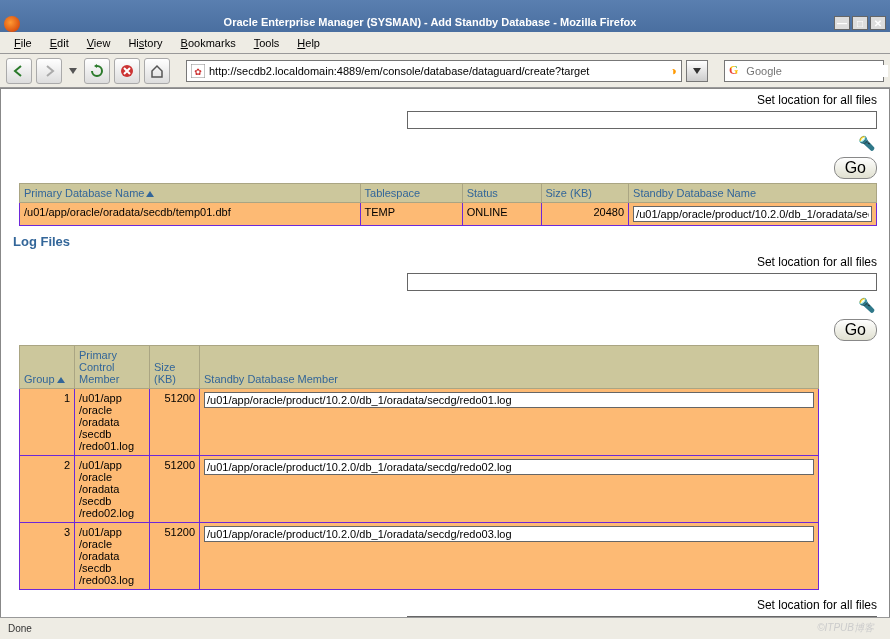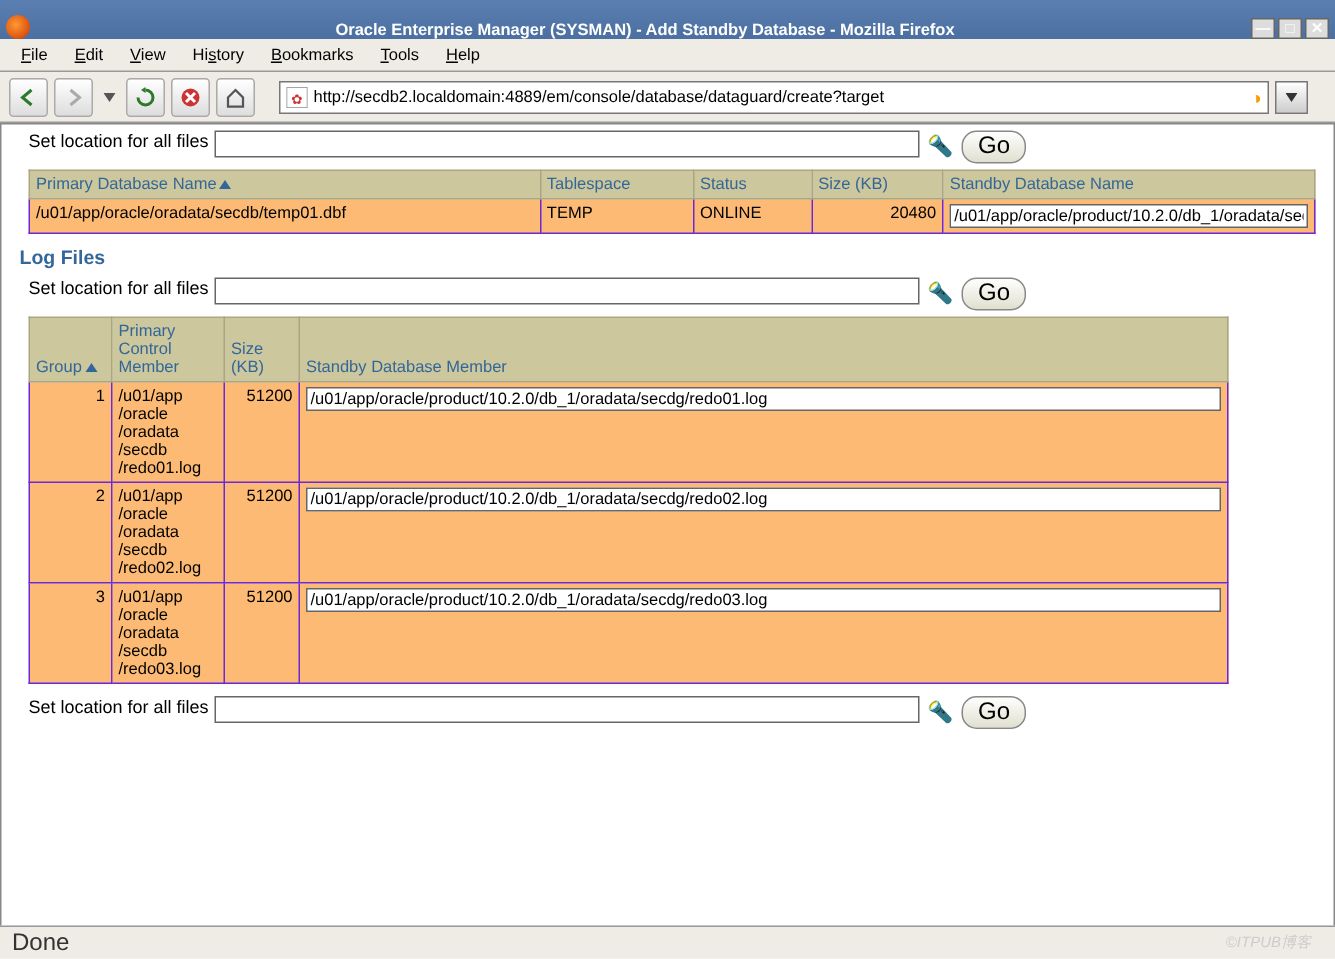--- a/index.html
+++ b/index.html
@@ -1,17 +1,17 @@
 <!DOCTYPE html>
 <html><head>
 <meta charset="utf-8">
 <style>
 * { box-sizing: border-box; margin: 0; padding: 0; }
 body { font-family: "Lucida Grande", Arial, sans-serif; font-size: 11px; background: #e8e8e0; width: 890px; height: 639px; overflow: hidden; position: relative; }
-.titlebar { background: linear-gradient(to bottom, #5a7fb0, #4a6fa0); height: 26px; display: flex; align-items: flex-end; color: #fff; font-weight: bold; padding: 0 4px; }
+.titlebar { background: linear-gradient(to bottom, #5a7fb0, #4a6fa0); height: 14px; display: flex; align-items: flex-start; color: #fff; font-weight: bold; padding: 16px 4px; }
 .titlebar .ff-icon { width: 16px; height: 16px; background: radial-gradient(circle at 40% 40%, #ff9933, #cc3300); border-radius: 50%; margin-right: 6px; }
 .titlebar .title { flex: 1; text-align: center; font-size: 11px; }
 .titlebar .win-btns { display: flex; gap: 2px; }
 .titlebar .win-btn { width: 16px; height: 14px; background: #ddd; border: 1px solid #666; display: flex; align-items: center; justify-content: center; font-size: 10px; font-weight: bold; cursor: pointer; }
 .menubar { background: #eeece4; height: 22px; display: flex; align-items: center; padding: 0 6px; gap: 2px; border-bottom: 1px solid #999; }
 .menubar .menu-item { padding: 2px 8px; cursor: pointer; }
 .menubar .menu-item u { text-decoration: underline; }
 .toolbar { background: #eeece4; height: 34px; display: flex; align-items: center; padding: 0 6px; gap: 4px; border-bottom: 1px solid #999; }
 .tb-btn { width: 26px; height: 26px; border: 1px solid #aaa; border-radius: 3px; background: linear-gradient(to bottom,#fff,#ddd); display:flex; align-items:center; justify-content:center; cursor:pointer; color:#444; }
 .tb-btn.disabled { color:#aaa; }
@@ -19,33 +19,33 @@
 .urlbox { flex:1; display:flex; align-items:center; border:1px solid #777; background:#fff; height:22px; padding:0 4px; gap:4px; }
 .urlbox input { flex:1; border:none; outline:none; font-size:11px; }
 .dropdown-btn { width:22px; height:22px; border:1px solid #777; background:linear-gradient(to bottom,#fff,#ccc); display:flex;align-items:center;justify-content:center;cursor:pointer;}
 .searchbox { width:160px; display:flex;align-items:center; border:1px solid #777; background:#fff; height:22px; padding:0 4px; gap:4px;}
 .searchbox input { flex:1; border:none; outline:none; font-size:11px; color:#999; }
 .g-icon { width:14px; height:14px; display:flex; align-items:center; justify-content:center; font-weight:bold; font-size:12px; }
 .g-icon::before { content:"G"; background: linear-gradient(45deg,#4285f4 25%,#ea4335 25%,#ea4335 50%,#fbbc05 50%,#fbbc05 75%,#34a853 75%); -webkit-background-clip:text; background-clip:text; color:transparent; font-family:serif; }
 .content-wrap { height:537px; overflow-y:scroll; overflow-x:hidden; background:#fff; border:1px solid #888; margin:0; }
 .content { padding:4px 12px 40px 18px; }
 h2.section { color:#336699; font-size:13px; font-weight:bold; margin:6px 0 6px -6px; }
-.loc-row { display:flex; align-items:flex-start; gap:4px; margin-bottom:4px; font-size:12px; flex-wrap:nowrap; }
+.loc-row { display:flex; align-items:flex-end; gap:4px; margin-bottom:4px; font-size:12px; flex-wrap:nowrap;flex-direction:column; }
 .loc-row label { white-space:nowrap; }
 .loc-row input[type=text] { width:470px; border:1px solid #666; height:18px; padding:0 2px; font-size:11px; }
 .flashlight { width:20px; height:20px; display:inline-flex; align-items:center; justify-content:center; font-size:14px; cursor:pointer; }
 .go-btn { border:1px solid #888; border-radius:10px; background:linear-gradient(to bottom,#fefefe,#e0e0d0); padding:1px 10px; cursor:pointer; font-size:16px; }
 table.data { width:100%; border-collapse:collapse; margin-bottom:8px; }
 table.data th { background:#ccc79c; color:#336699; font-weight:normal; font-size:11px; text-align:left; padding:3px 4px; border:1px solid #aaa583; vertical-align:bottom; }
 table.data th .sort-asc { display:inline-block; width:0;height:0;border-left:4px solid transparent;border-right:4px solid transparent;border-bottom:6px solid #336699; margin-left:2px; vertical-align:middle;}
 table.data td { background:#fdba74; font-size:11px; padding:3px 4px; border:1px solid #6d28d9; vertical-align:top; }
 table.data td.num { text-align:right; }
 table.data td input[type=text] { width:100%; border:1px solid #666; font-size:11px; padding:1px 2px; }
 table.logs td.pdm { word-break:break-word; width:70px; }
-.statusbar { position:absolute; bottom:0; left:0; right:0; height:22px; background:#eeece4; border-top:1px solid #999; display:flex; align-items:center; padding:0 8px; font-size:16px; color:#333; }
+.statusbar { position:absolute; bottom:0; left:0; right:0; height:22px; background:#eeece4; border-top:1px solid #999; display:flex; align-items:center; padding:0 8px; font-size:10px; color:#333; }
 .watermark { position:absolute; bottom:4px; right:16px; color:#ccc; font-size:10px; font-style:italic; pointer-events:none;margin-top:36px; }
 svg { display:block; }
 </style>
 </head>
 <body>
 
 <div class="titlebar">
   <div class="ff-icon"></div>
   <div class="title">Oracle Enterprise Manager (SYSMAN) - Add Standby Database - Mozilla Firefox</div>
   <div class="win-btns">
@@ -108,20 +108,28 @@
       </span>
     <input type="text" value="http://secdb2.localdomain:4889/em/console/database/dataguard/create?target" style="">
     <span style="color:#f90;font-size:12px;">◑</span>
   </div>
   <div class="dropdown-btn">
       <svg width="8" height="6">
         <path d="M0 0 L8 0 L4 6 Z" fill="#333"></path>
       </svg>
     </div>
   <div class="tb-sep"></div>
+  <div class="searchbox">
+    <span class="g-icon"></span>
+    <svg width="6" height="4">
+        <path d="M0 0 L6 0 L3 4 Z" fill="#555"></path>
+      </svg>
+    <input type="text" placeholder="Google" style="">
+
+  </div>
 </div>
 
 <div class="content-wrap">
 <div class="content">
 
   <div class="loc-row">
     <label>Set location for all files</label>
     <input type="text" style="">
     <span class="flashlight">🔦</span>
     <button class="go-btn">Go</button>

